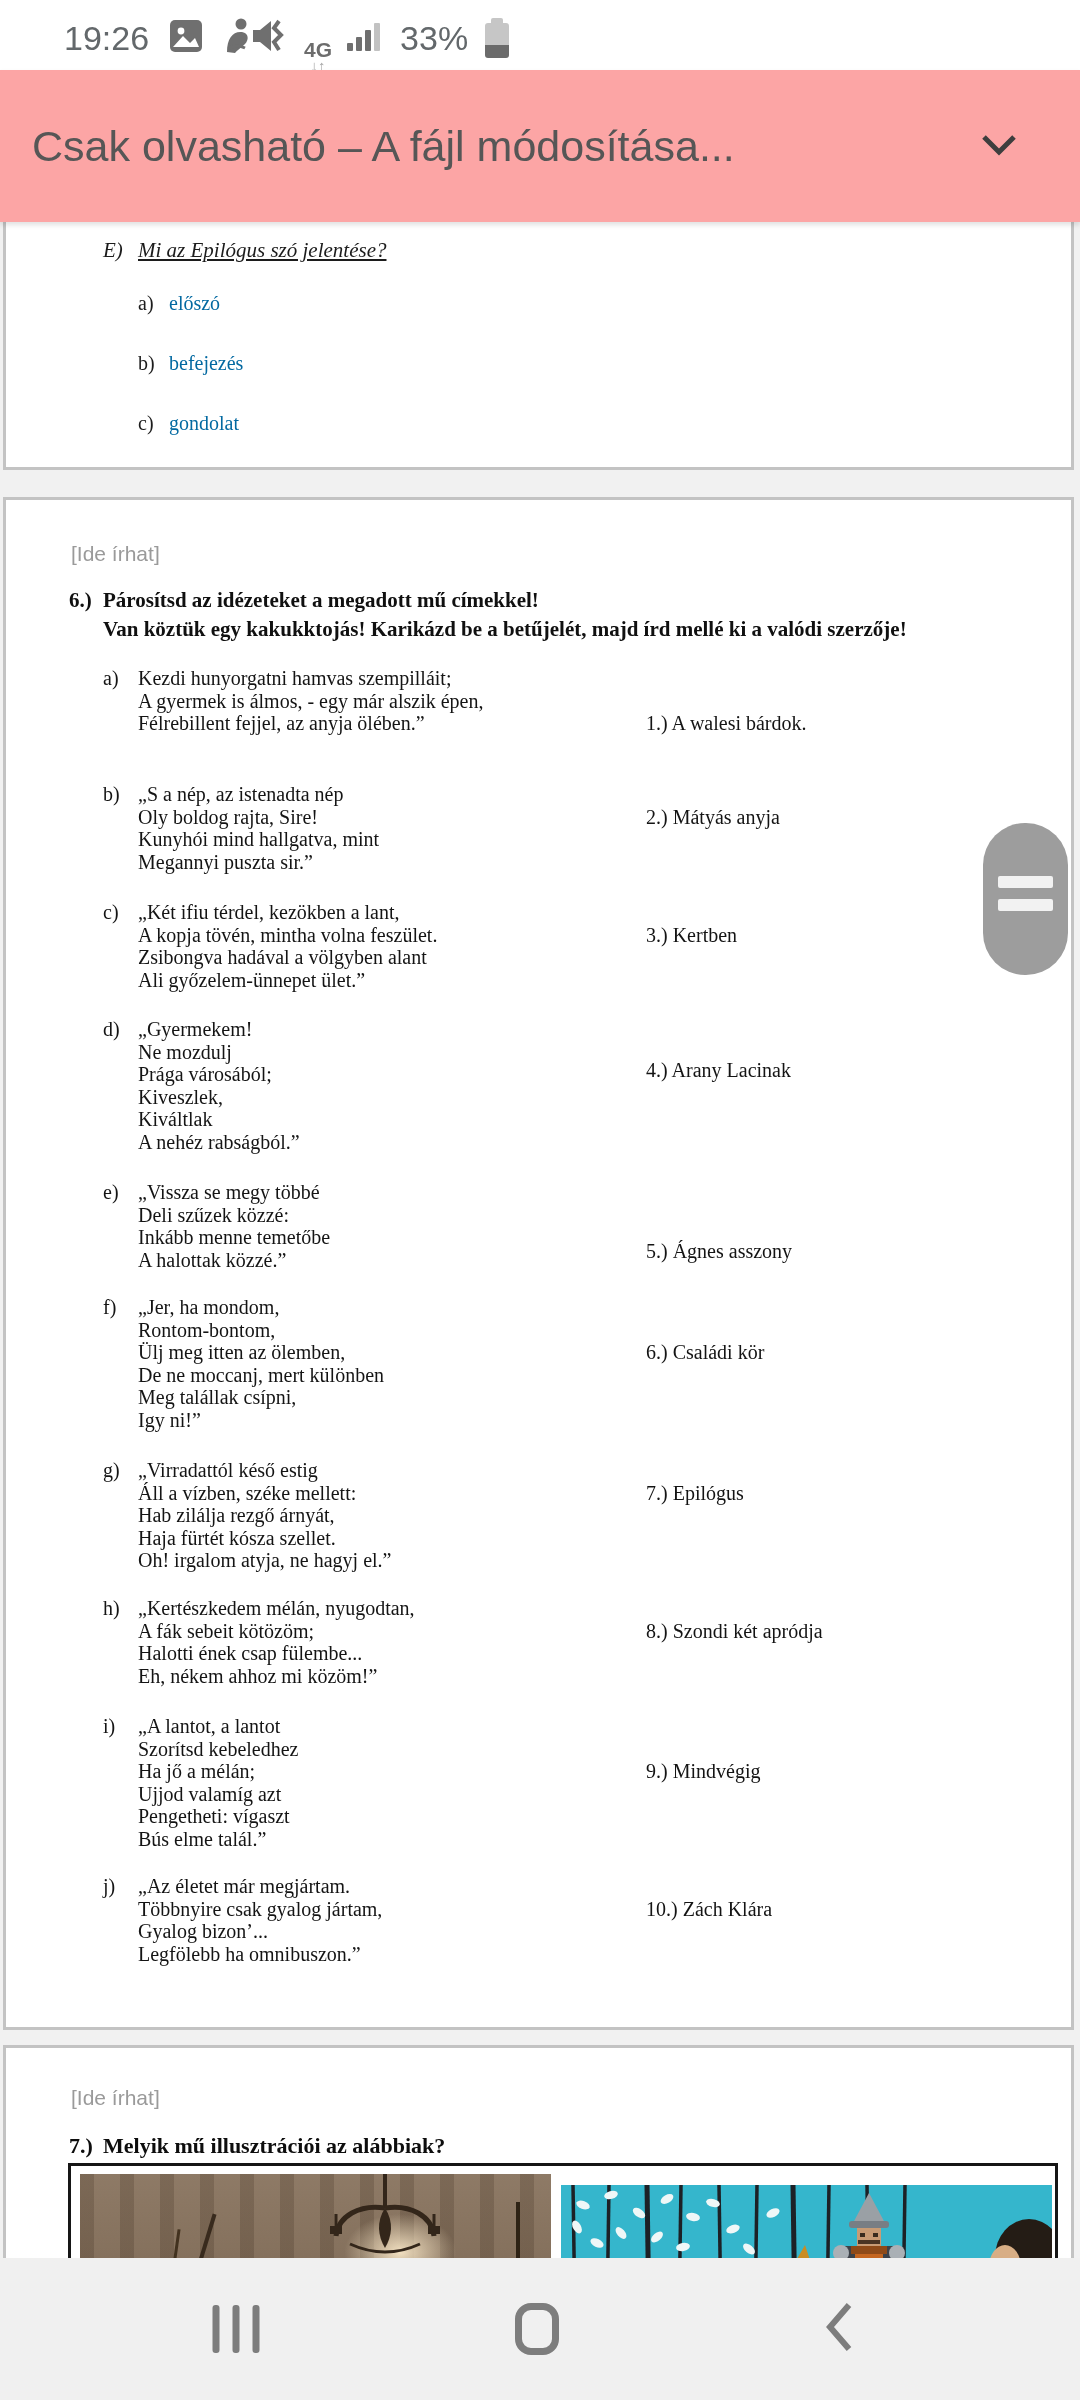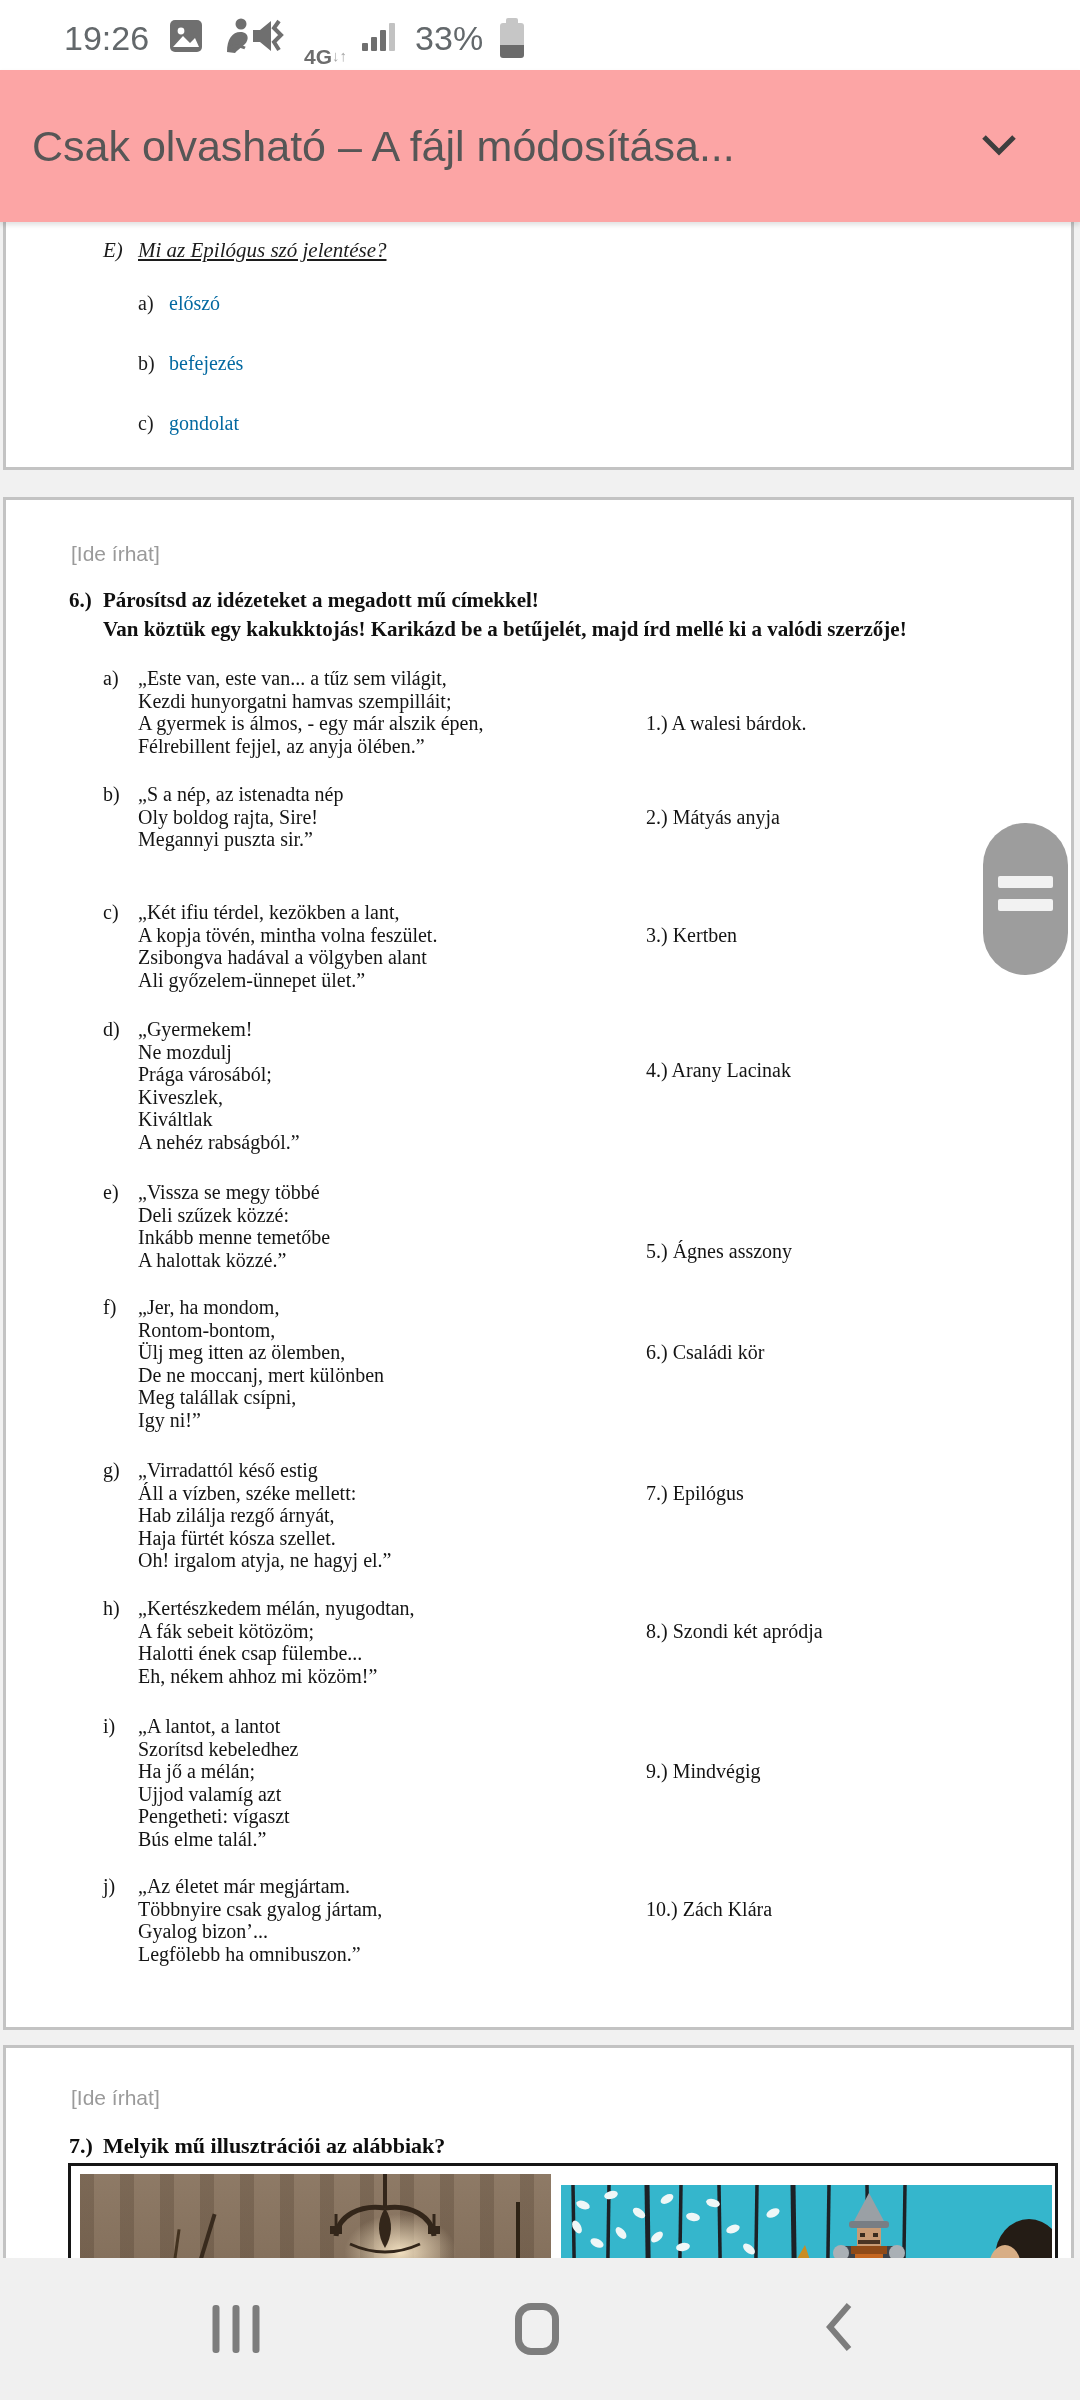--- a/index.html
+++ b/index.html
@@ -7,21 +7,21 @@
           font-family:"Liberation Serif",serif;}
 
   
   .status-bar{position:absolute;top:0;left:0;right:0;height:70px;background:#fff;
     display:flex;align-items:center;justify-content:flex-start;
     padding:6px 60px 0 64px;box-sizing:border-box;
     font-family:"Liberation Sans",sans-serif;color:#63686b;}
   .sb-left{display:flex;align-items:center;gap:20px;}
   .sb-right{display:flex;align-items:center;gap:15px;}
   .sb-time,.sb-pct{font-size:34px;color:#63686b;}
-  .net4g{display:flex;flex-direction:row;align-items:center;line-height:1;margin-top:36px;}
+  .net4g{display:flex;flex-direction:column;align-items:center;line-height:1;margin-top:36px;}
   .net4g .g{font-size:21px;font-weight:bold;color:#6c6c6c;}
   .net4g .arrows{font-size:15px;color:#a9a9a9;margin-top:-2px;letter-spacing:0px;}
   .battery{position:relative;width:24px;height:40px;margin-left:2px;}
   .battery .nub{position:absolute;top:0;left:6px;width:12px;height:5px;background:#c6c6c6;border-radius:2px 2px 0 0;}
   .battery .body{position:absolute;top:5px;left:0;width:24px;height:35px;border-radius:3px;
      background:linear-gradient(#c6c6c6 0 62%, #6b6b6b 62% 100%);}
 
   
   .title-bar{position:absolute;top:70px;left:0;right:0;height:152px;background:#fca5a5;
      box-shadow:0 3px 5px rgba(0,0,0,.12);z-index:4;}
@@ -166,33 +166,33 @@
     <div class="page page2">
       <div class="ph" style="top:42px;">[Ide írhat]</div>
       <div class="qhead1">
         <span class="qnum">6.)</span><span>Párosítsd az idézeteket a megadott mű címekkel!</span>
       </div>
       <div class="qhead2">Van köztük egy kakukktojás! Karikázd be a betűjelét, majd írd mellé ki a valódi szerzője!</div>
 
       <div class="qitem" style="top:167px;">
         <span class="qletter">a)</span>
         <div class="qlines">
-          <div>„Este van, este van... a tűz sem világit,</div>
           <div>Kezdi hunyorgatni hamvas szempilláit;</div>
           <div>A gyermek is álmos, - egy már alszik épen,</div>
           <div>Félrebillent fejjel, az anyja ölében.”</div>
         </div>
         <span class="qans" style="top:45px;">1.) A walesi bárdok.</span>
       </div>
 
       <div class="qitem" style="top:283px;">
         <span class="qletter">b)</span>
         <div class="qlines">
           <div>„S a nép, az istenadta nép</div>
           <div>Oly boldog rajta, Sire!</div>
+          <div>Kunyhói mind hallgatva, mint</div>
           <div>Megannyi puszta sir.”</div>
         </div>
         <span class="qans" style="top:22.5px;">2.) Mátyás anyja</span>
       </div>
 
       <div class="qitem" style="top:401px;">
         <span class="qletter">c)</span>
         <div class="qlines">
           <div>„Két ifiu térdel, kezökben a lant,</div>
           <div>A kopja tövén, mintha volna feszület.</div>

